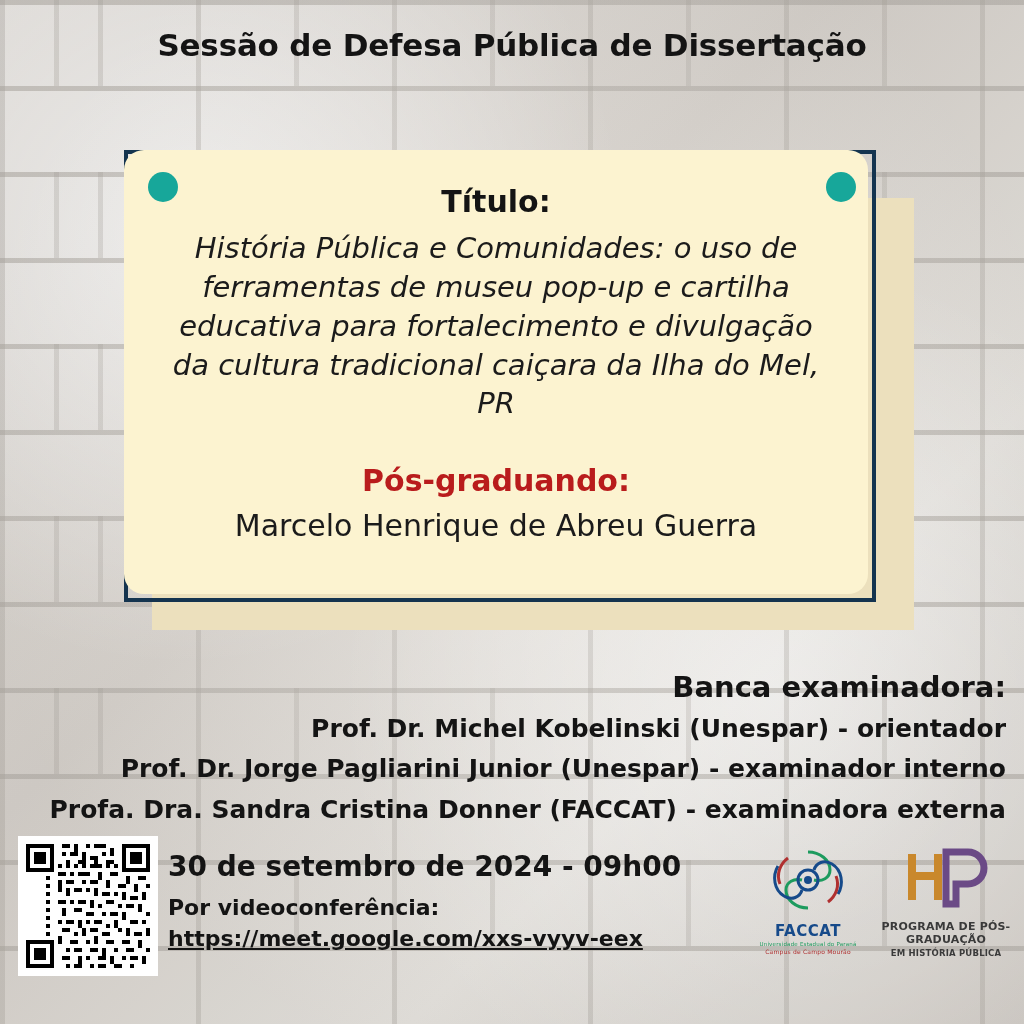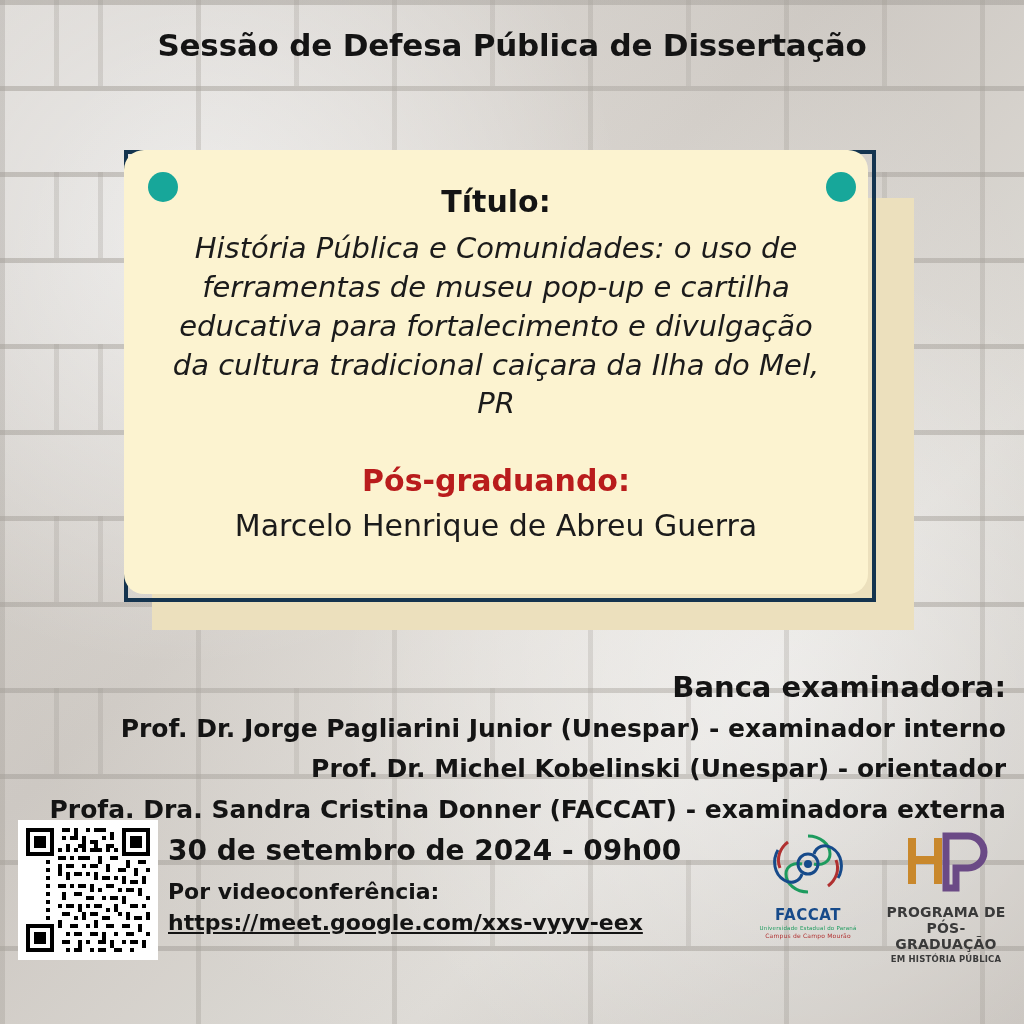--- a/index.html
+++ b/index.html
@@ -160,21 +160,21 @@
     line-height: 1.35;
   }
   .committee .member {
     font-size: 25px; font-weight: 700; color: #141414;
     line-height: 1.45;
     margin-top: 4px;
   }
 
   
   .footer {
-    position: absolute; left: 0; bottom: 24px;
+    position: absolute; left: 0; bottom: 8px;
     width: 828px; height: 180px;
     z-index: 5;
   }
   .qr {
     position: absolute; left: 18px; top: 0px;
     width: 140px; height: 140px;
     background: #ffffff;
     padding: 4px;
   }
   .qr svg { display: block; }
@@ -211,21 +211,21 @@
   }
   .logo-unespar .sub2 {
     font-size: 6px; color: #b03030; letter-spacing: 0.2px; margin-top: 1px;
   }
   .logo-ppghp {
     position: absolute; left: 878px; top: 10px;
     width: 136px; text-align: center;
   }
   .logo-ppghp .mark { height: 66px; }
   .logo-ppghp .l1 {
-    font-size: 14px; font-weight: 700; color: #3a3a3a; margin-top: 4px;
+    font-size: 11px; font-weight: 700; color: #3a3a3a; margin-top: 4px;
     letter-spacing: 0.2px;
   }
   .logo-ppghp .l2 {
     font-size: 8.5px; font-weight: 700; color: #3a3a3a; margin-top: 2px;
     letter-spacing: 0.2px;
   }
 </style>
 </head>
 <body>
 
@@ -243,22 +243,22 @@
     <div class="thesis-title">História Pública e Comunidades: o uso de ferramentas de museu pop-up e cartilha educativa para fortalecimento e divulgação da cultura tradicional caiçara da Ilha do Mel, PR</div>
     <div class="grad-label">Pós-graduando:</div>
     <div class="grad-name">Marcelo Henrique de Abreu Guerra</div>
   </div>
 
   <div class="dot left"></div>
   <div class="dot right"></div>
 
   <div class="committee">
     <div class="heading">Banca examinadora:</div>
+    <div class="member">Prof. Dr. Michel Kobelinski (Unespar) - orientador</div>
     <div class="member">Prof. Dr. Jorge Pagliarini Junior (Unespar) - examinador interno</div>
-    <div class="member">Prof. Dr. Michel Kobelinski (Unespar) - orientador</div>
     <div class="member">Profa. Dra. Sandra Cristina Donner (FACCAT) - examinadora externa</div>
   </div>
 
   <div class="footer">
 
     <div class="qr">
       <svg width="132" height="132" viewBox="0 0 33 33" shape-rendering="crispEdges">
         <rect width="33" height="33" fill="#ffffff"></rect>
         <g fill="#000000">
 

